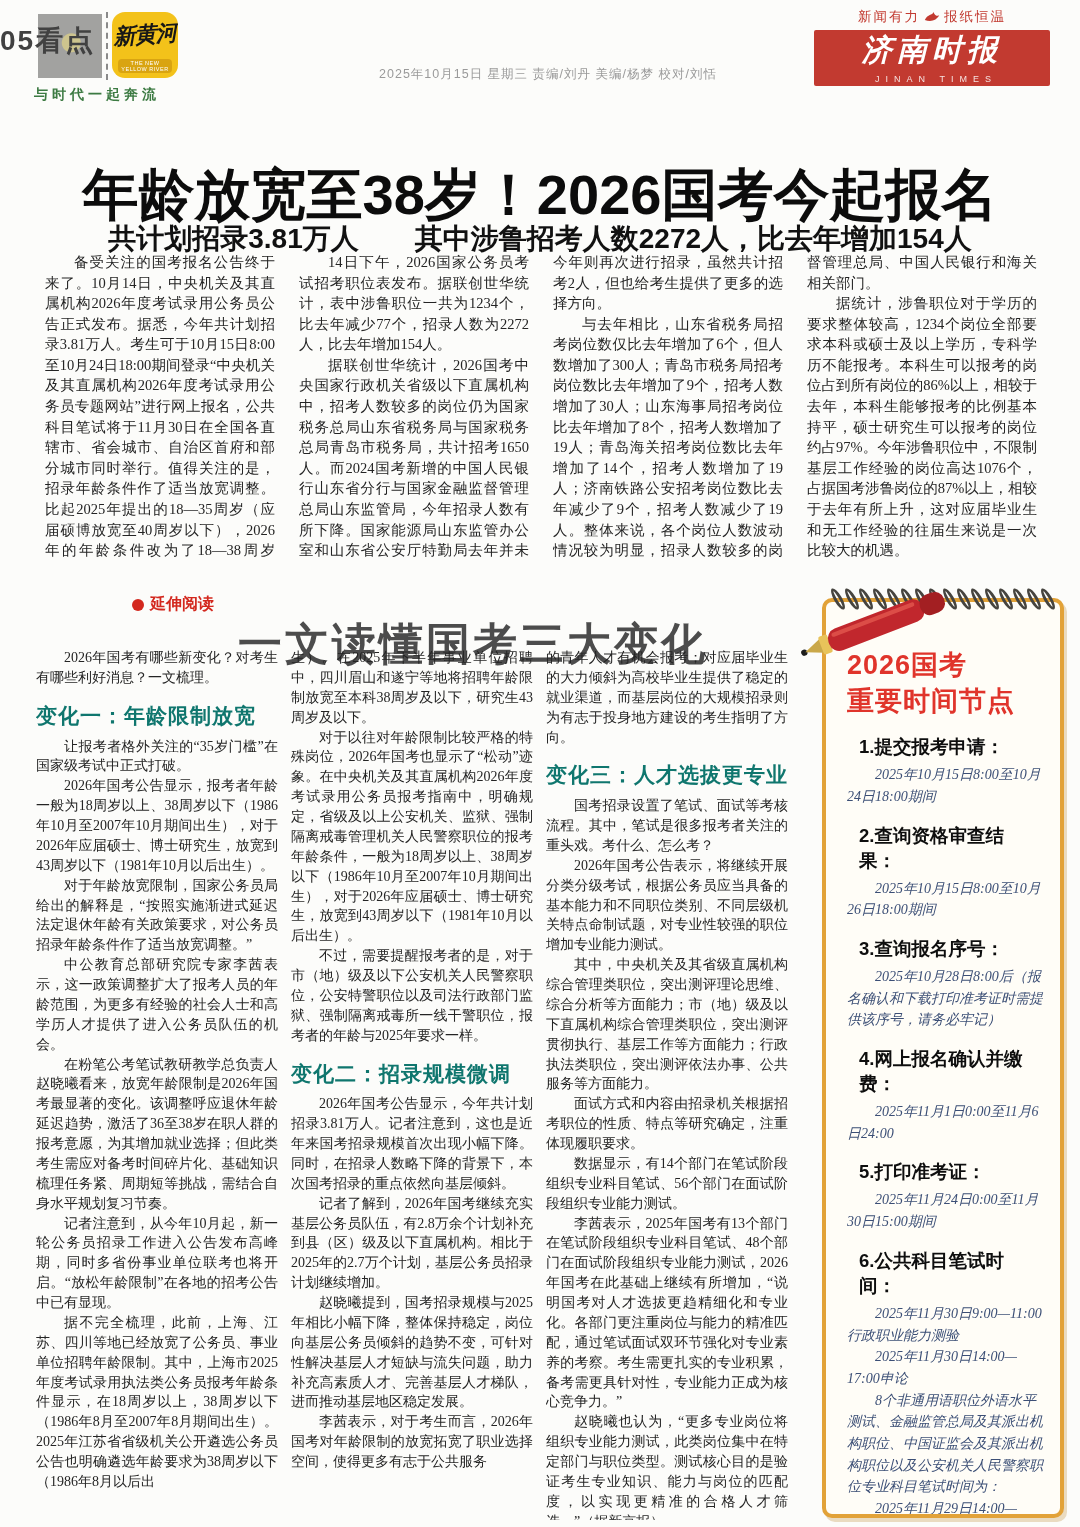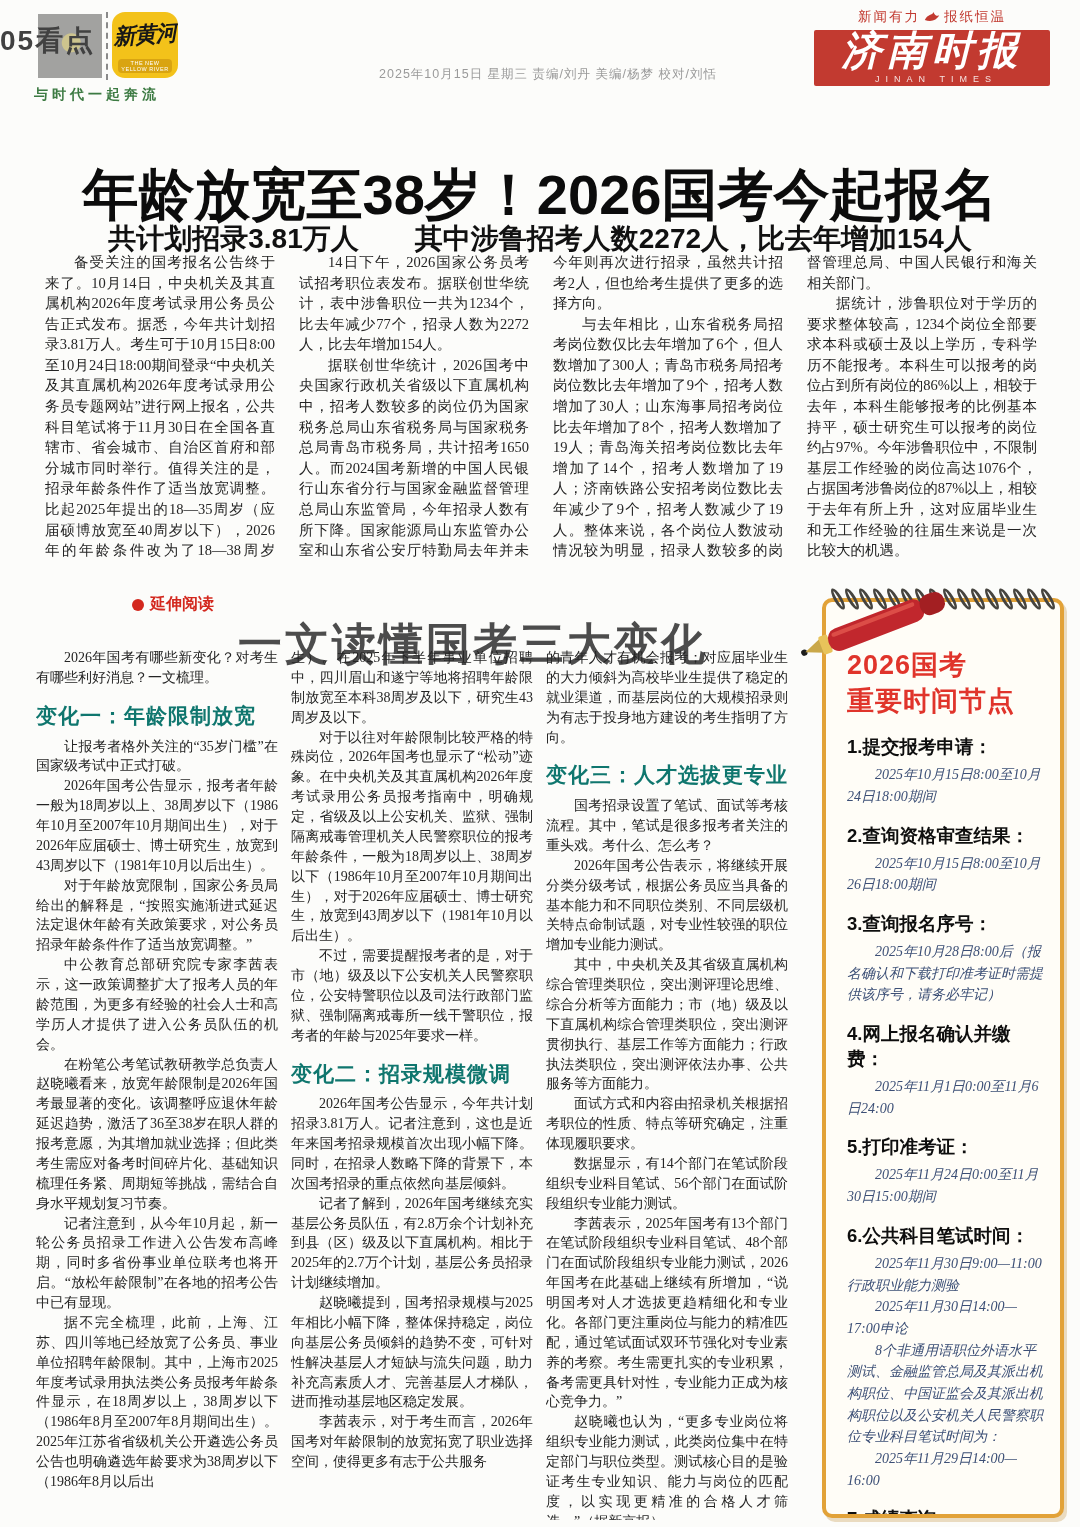--- a/index.html
+++ b/index.html
@@ -29,21 +29,21 @@
     color:#414141; letter-spacing:2px; }
   .date-line { position:absolute; left:16px; right:0; top:66px; text-align:center;
     font-family:"Liberation Sans",sans-serif; font-size:12.5px; color:#9a9a9a; letter-spacing:1px; }
   .paper-brand { position:absolute; right:30px; top:8px; width:236px; }
   .brand-slogan { display:flex; align-items:center; justify-content:center; gap:4px;
     font-family:"Liberation Sans",sans-serif; font-size:13.5px; color:#c23a30;
     letter-spacing:2px; margin-bottom:4px; }
   .bird { width:16px; height:13px; }
   .brand-block { background:#c23a30; height:56px; position:relative; border-radius:2px; }
   .paper-name { color:#fff; font-family:"DejaVu Serif",serif; font-weight:bold; font-style:italic;
-    font-size:40px; text-align:center; letter-spacing:5px; line-height:40px; }
+    font-size:30px; text-align:center; letter-spacing:5px; line-height:40px; }
   .paper-en { position:absolute; bottom:2px; left:8px; right:0; text-align:center;
     font-family:"Liberation Sans",sans-serif; font-size:9px; letter-spacing:6px;
     color:rgba(255,255,255,.85); }
   
   .headline { position:absolute; top:120px; left:0; right:0; text-align:center;
     font-family:"Liberation Sans","DejaVu Sans",sans-serif; font-weight:900;
     font-size:56px; color:#0c0c0c; letter-spacing:0px; }
   .subheadline { position:absolute; top:197px; left:0; right:0; text-align:center;
     font-family:"Liberation Sans",sans-serif; font-weight:700; font-size:28px; color:#111; }
   .lead-cols { position:absolute; top:252px; left:45px; width:992px; height:310px;
@@ -73,21 +73,21 @@
     box-shadow:3px 4px 0 rgba(180,120,20,.25); }
   .spiral { position:absolute; top:-15px; left:8px; right:8px; display:flex;
     justify-content:space-between; z-index:4; }
   .ring { width:8px; height:24px; border:3px solid #46443f; border-radius:50%;
     transform:rotate(-30deg); }
   .pen { position:absolute; left:-26px; top:34px; width:158px; height:32px;
     transform:rotate(-21deg); transform-origin:6px 16px; z-index:6; }
   .notepad-inner { position:absolute; inset:0; padding:46px 17px 12px 21px; overflow:hidden; }
   .np-title { color:#e0342b; font-family:"Liberation Sans",sans-serif; font-weight:900;
     font-size:27px; line-height:1.32; letter-spacing:1px; }
-  .np-body .blk-h { font-size:18.5px; margin:15px 0 5px; color:#0e0e0e; letter-spacing:0; }
+  .np-body .blk-h { font-size:18.5px; margin:15px 12px 5px; color:#0e0e0e; letter-spacing:0; }
   .np-body .blk-p { color:#3c4f76; font-size:14px; line-height:1.55; font-style:italic; }
 </style>
 </head>
 <body>
 
 <div class="page">
 
   <div class="masthead">
     <div class="qr-box"></div>
     <div class="cut-line"></div>

